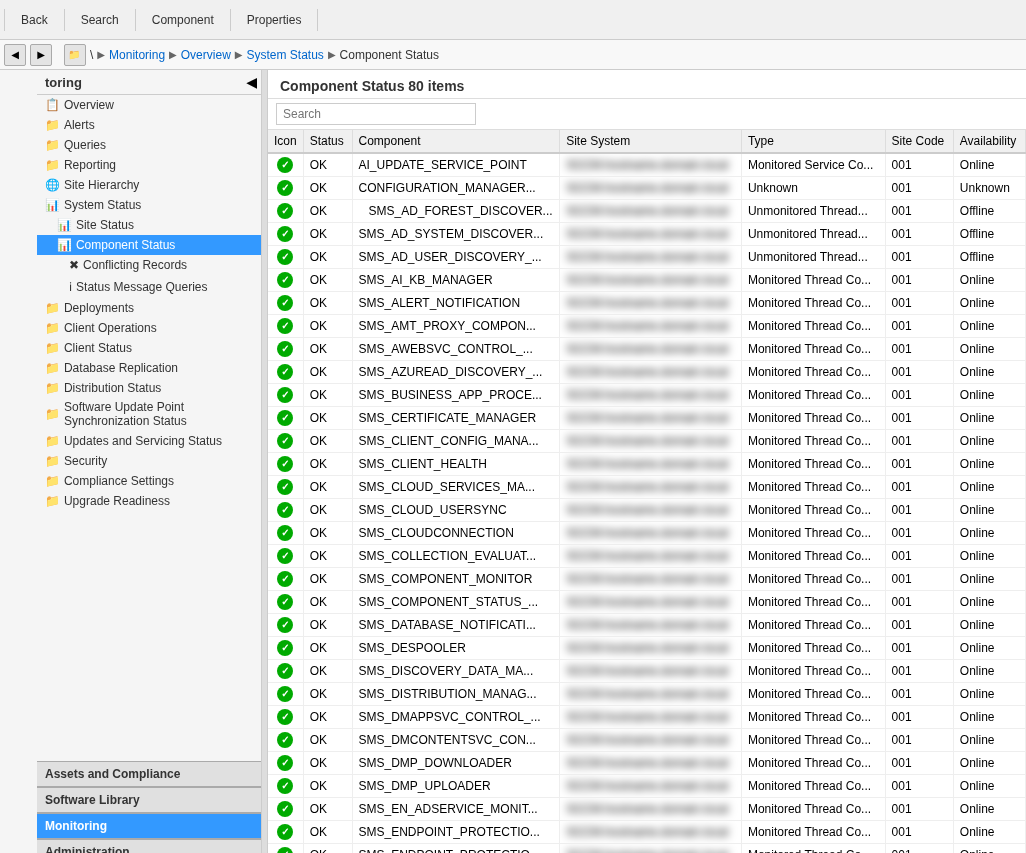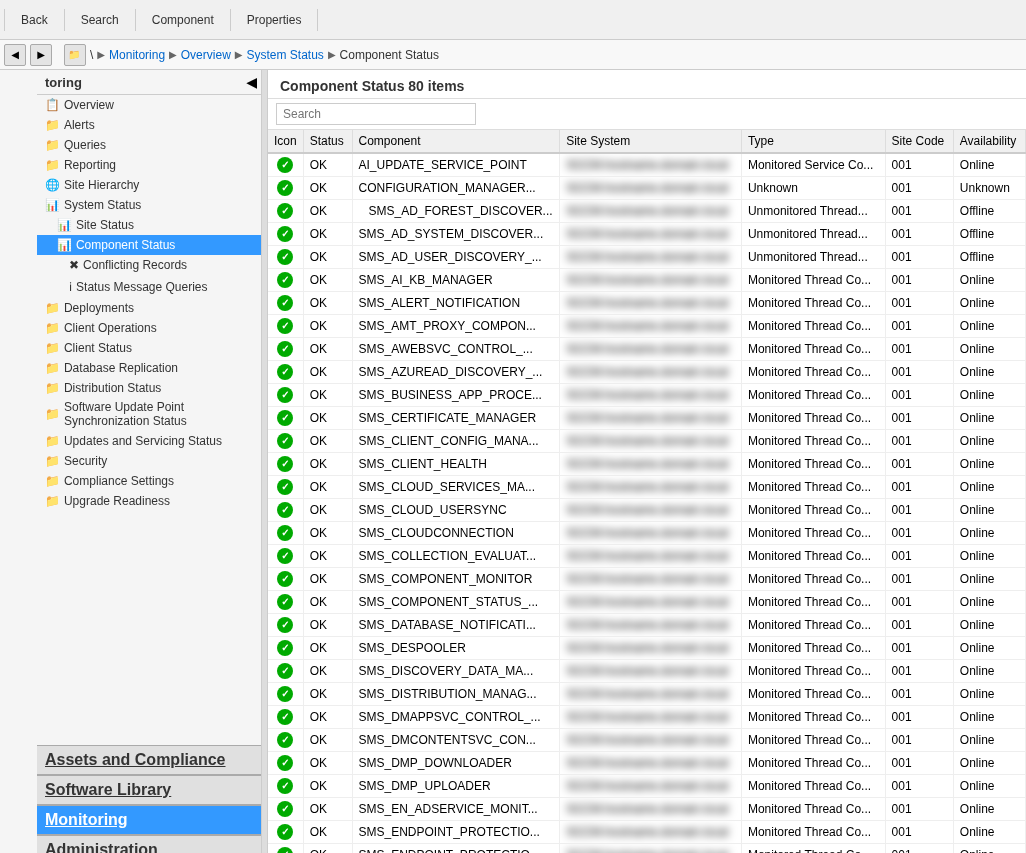--- a/index.html
+++ b/index.html
@@ -81,25 +81,24 @@
       gap: 4px;
     }
     .sidebar-item.selected { background: #3399ff; color: white; }
 
     
     .sidebar-section {
       background: #e0e0e0;
       border-top: 1px solid #aaa;
       border-bottom: 1px solid #aaa;
       padding: 5px 8px;
-      font-size: 16px;
+      font-size: 12px;
       font-weight: bold;
       color: #333;
       cursor: pointer;
-      text-decoration: underline;
     }
     .sidebar-section.active { background: #3399ff; color: white; }
 
     
     .resize-handle {
       width: 6px;
       background: #ddd;
       cursor: col-resize;
       border-right: 1px solid #ccc;
     }

